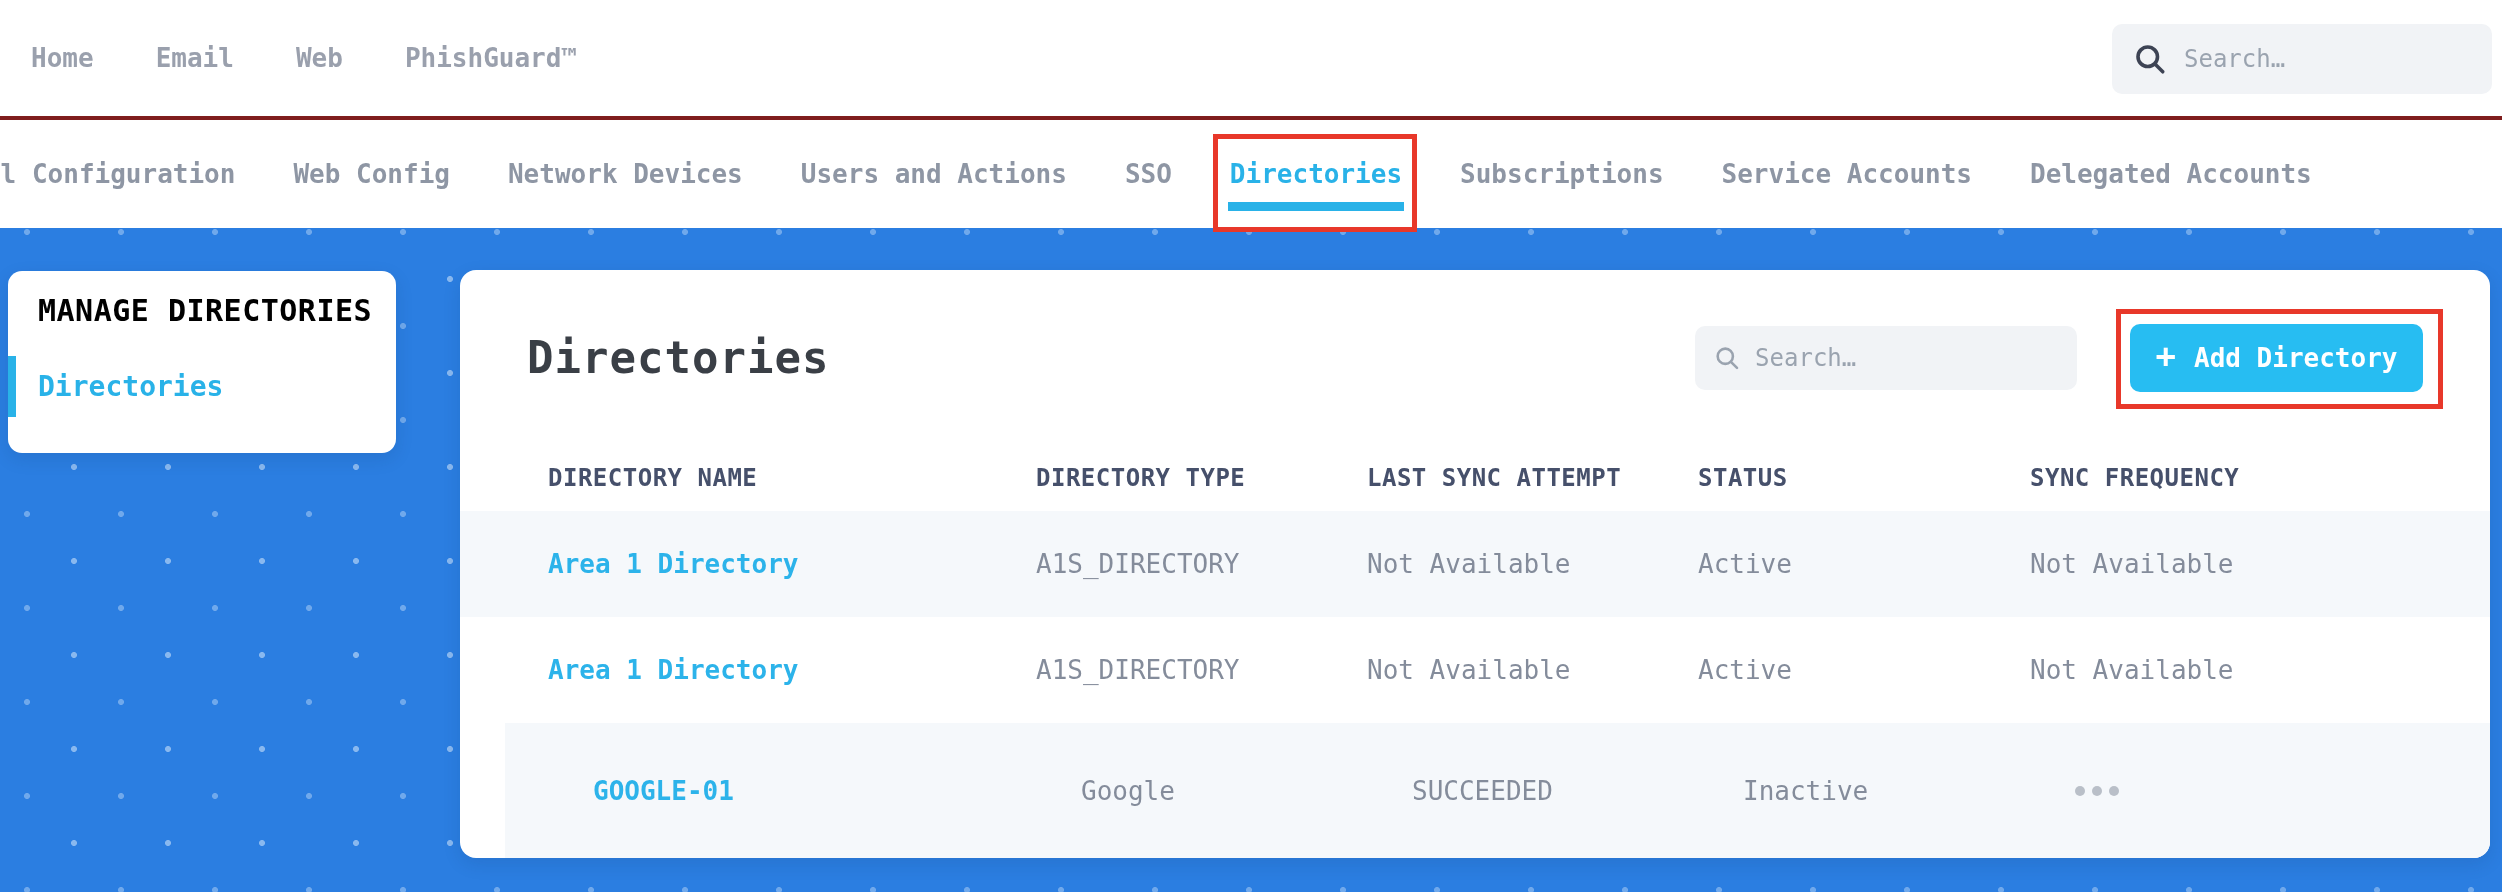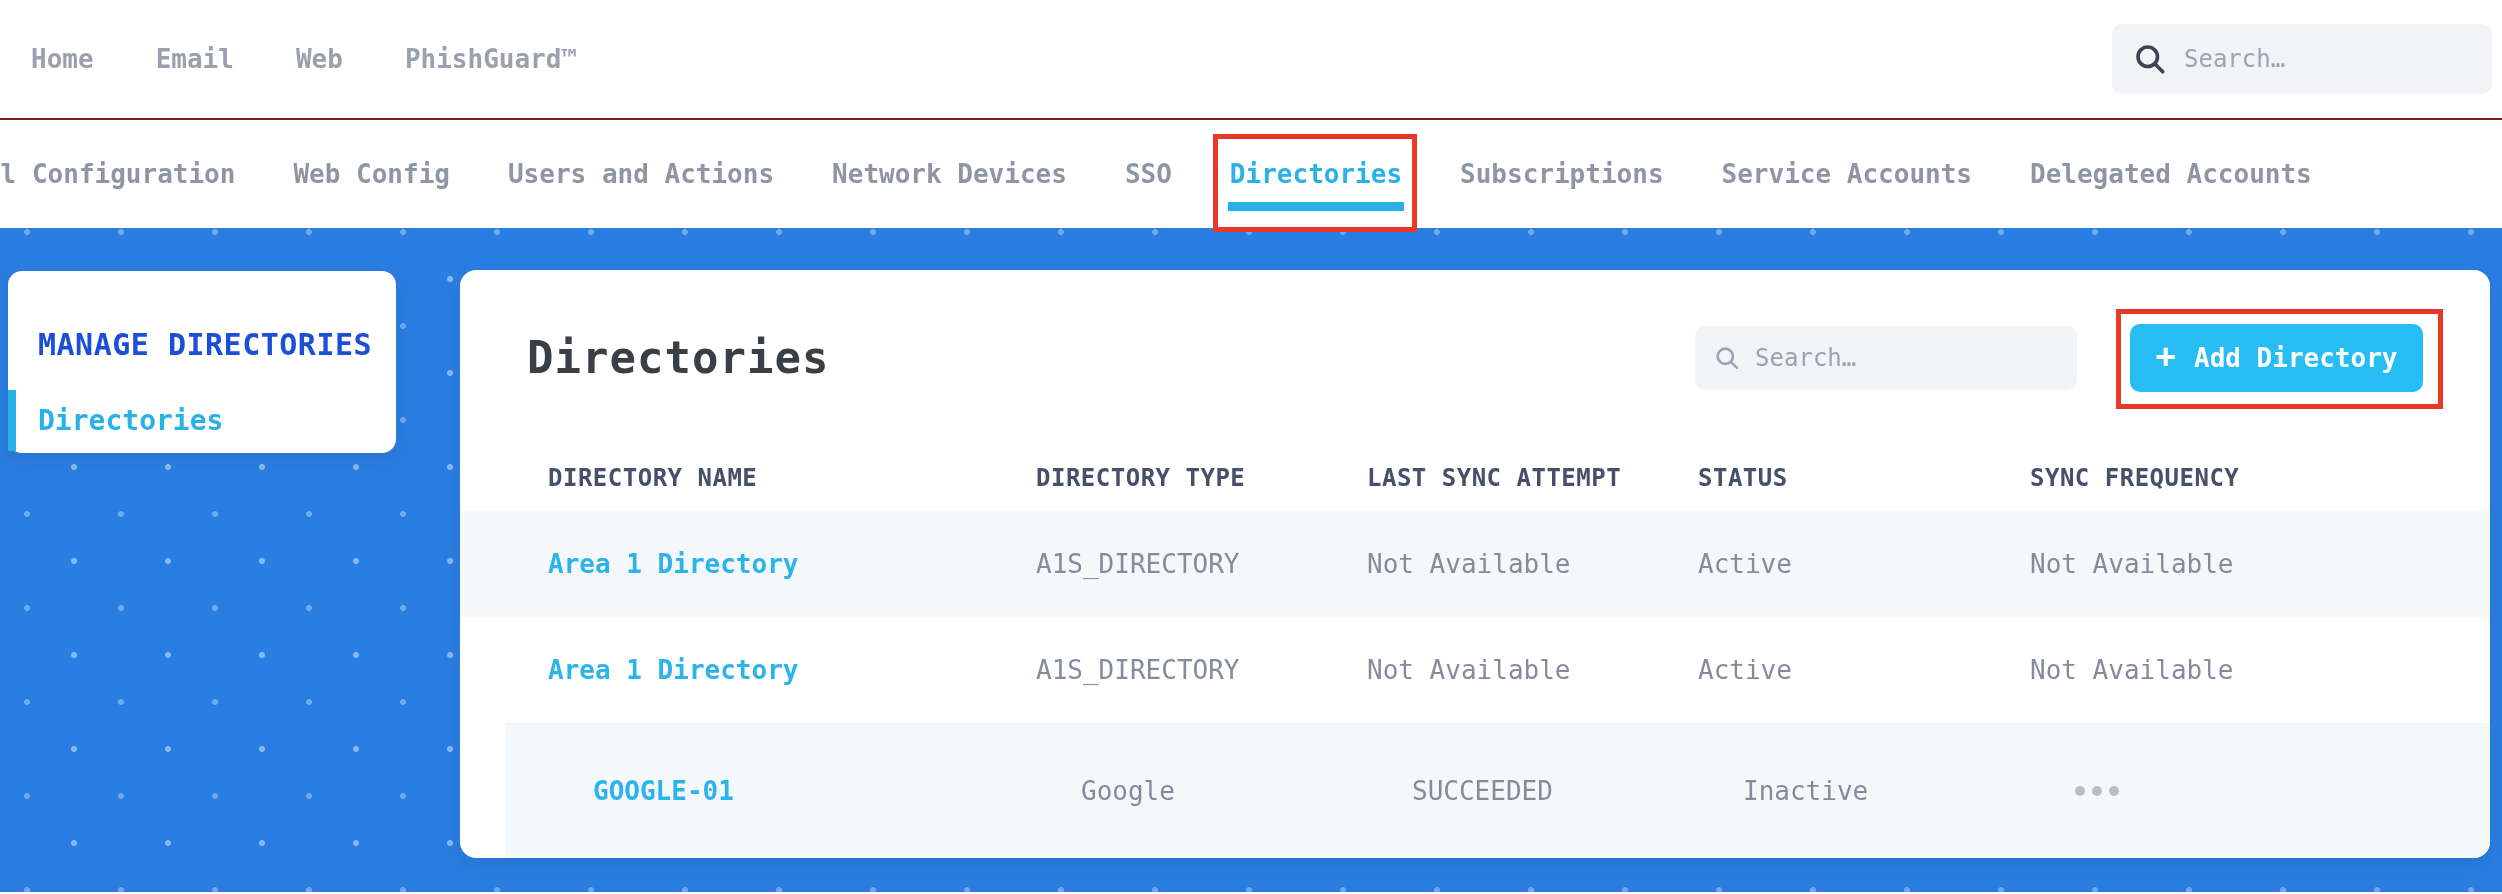--- a/index.html
+++ b/index.html
@@ -1,21 +1,21 @@
 <!DOCTYPE html>
 <html><head>
 <meta charset="utf-8">
 <style>
   * { margin:0; padding:0; box-sizing:border-box; }
   html,body { width:2502px; height:894px; overflow:hidden; background:#ffffff;
     font-family:"DejaVu Sans Mono","Liberation Mono",monospace; }
 
   
   .topbar { position:relative; height:120px; background:#ffffff;
-    border-bottom:2px solid #7f1d1d; display:flex; align-items:center; }
+    border-bottom:4px solid #7f1d1d; display:flex; align-items:center; }
   .top-nav { display:flex; gap:62px; margin-left:31px; }
   .top-nav-item { font-size:26px; font-weight:600; color:#9aa0ad; cursor:pointer; white-space:nowrap; }
   .searchbox { display:flex; align-items:center; background:#f1f3f6; border-radius:10px; }
   .searchbox input { border:none; outline:none; background:transparent;
     font-family:inherit; font-size:24px; color:#5a6170; width:100%; }
   .searchbox input::placeholder { color:#9aa3af; }
   .top-search { position:absolute; right:10px; top:24px; width:380px; height:70px; padding:0 20px; gap:16px; }
   .top-search svg { flex:0 0 auto; }
 
   
@@ -33,22 +33,22 @@
   .workspace { position:relative; height:664px; background:#2b7ee1;
     background-image:
       radial-gradient(circle, rgba(214,232,252,0.55) 2.6px, rgba(214,232,252,0) 3.4px),
       radial-gradient(circle, rgba(214,232,252,0.40) 2.6px, rgba(214,232,252,0) 3.4px);
     background-size:94px 94px, 94px 94px;
     background-position:27px 4px, 74px 51px; }
 
   
   .side-card { position:absolute; left:8px; top:43px; width:388px; height:182px;
     background:#ffffff; border-radius:14px; box-shadow:0 6px 18px rgba(20,40,80,.12); }
-  .side-card-title { padding:56px 30px 0 30px; font-size:30px; font-weight:700;
-    color:#1d4ed8; letter-spacing:.5px; white-space:nowrap; }
+  .side-card-title { padding:22px 30px 0 30px; font-size:30px; font-weight:700;
+    color:#000000; letter-spacing:.5px; white-space:nowrap; }
   .side-item { position:relative; margin-top:32px; padding:10px 30px; cursor:pointer; }
   .side-item .active-bar { position:absolute; left:0; top:-4px; bottom:-4px; width:8px;
     background:#29b2e8; }
   .side-item a { font-size:28px; font-weight:700; color:#29b2e8; text-decoration:none; }
 
   
   .panel { position:absolute; left:460px; top:42px; width:2030px; height:588px;
     background:#ffffff; border-radius:16px; overflow:hidden;
     box-shadow:0 6px 18px rgba(20,40,80,.12); display:flex; flex-direction:column; }
   .panel-header { height:175px; display:flex; align-items:center; padding:0 67px; }
@@ -94,22 +94,22 @@
         <line x1="15.5" y1="15.5" x2="20.5" y2="20.5"></line>
     </svg>
     <input type="text" placeholder="Search…" style="">
   </div>
 </header>
 
 <div class="subnav">
   <nav>
     <span class="subnav-item">Email Configuration</span>
     <span class="subnav-item">Web Config</span>
+    <span class="subnav-item">Network Devices</span>
     <span class="subnav-item">Users and Actions</span>
-    <span class="subnav-item">Network Devices</span>
     <span class="subnav-item">SSO</span>
     <span class="subnav-item active">
       <span>Directories</span>
       <span class="tab-underline"></span>
       <span class="tab-red-box"></span>
     </span>
     <span class="subnav-item">Subscriptions</span>
     <span class="subnav-item">Service Accounts</span>
     <span class="subnav-item">Delegated Accounts</span>
   </nav>

